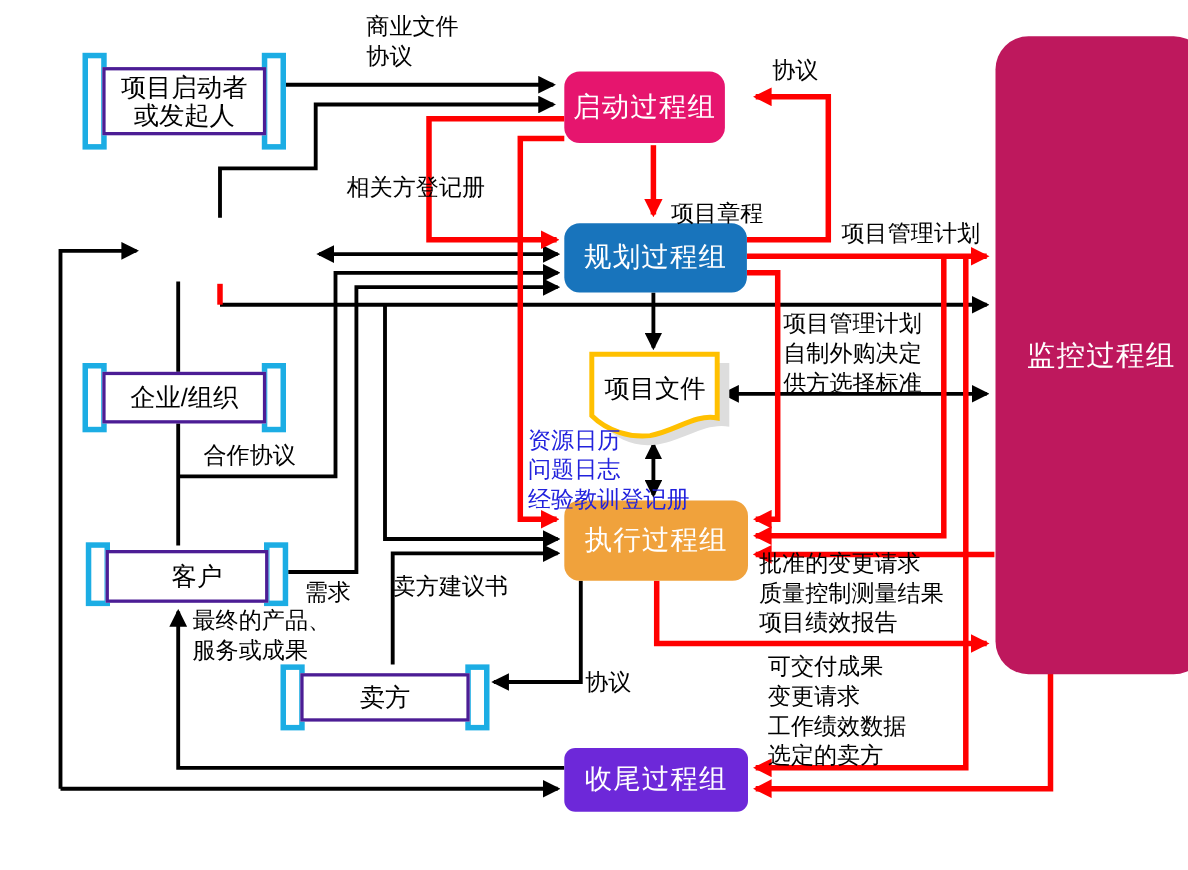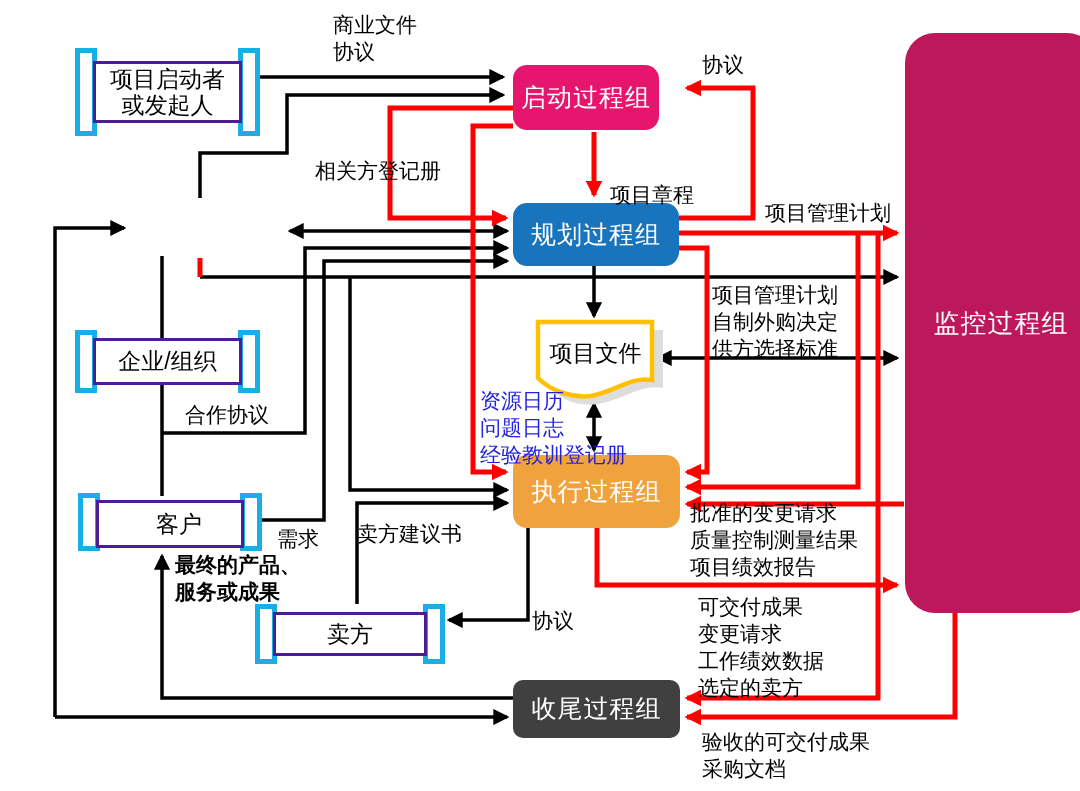--- a/index.html
+++ b/index.html
@@ -75,21 +75,21 @@
       <path d="M538,322 H652 V380 C632,376 614,392 591,396 C573,398 552,392 538,378 Z" fill="#fff" stroke="#FFC000" stroke-width="4.5"></path>
     </g>
   </svg>
 
   <div class="node" style="left:513px;top:65px;width:146px;height:65px;background:#E6156E;">启动过程组</div>
 
   <div class="node" style="left:513px;top:203px;width:166px;height:63px;background:#1874BC;">规划过程组</div>
 
   <div class="node" style="left:513px;top:455px;width:167px;height:73px;background:#F0A23C;">执行过程组</div>
 
-  <div class="node" style="left:513px;top:680px;width:167px;height:58px;background:#404040;border-radius:10px;">收尾过程组</div>
+  <div class="node" style="left:513px;top:680px;width:167px;height:58px;background:#6d28d9;border-radius:10px;">收尾过程组</div>
 
   <div class="node monitor" style="left:905px;top:33px;width:192px;height:580px;background:#be185d;">监控过程组</div>
 
   <div class="actor" style="left:75px;top:48px;width:185px;height:88px;">
     <div class="bar l"></div>
     <div class="bar r"></div>
     <div class="mid" style="top:13px;bottom:13px;white-space:pre-line;">项目启动者
 或发起人</div>
   </div>
 
@@ -121,26 +121,24 @@
   <div class="lbl" style="left:765px;top:200px;">项目管理计划</div>
   <div class="lbl" style="left:712px;top:282px;">项目管理计划
 自制外购决定
 供方选择标准</div>
   <div class="lbl blue" style="left:480px;top:388px;">资源日历
 问题日志
 经验教训登记册</div>
   <div class="lbl" style="left:185px;top:402px;">合作协议</div>
   <div class="lbl" style="left:277px;top:526px;">需求</div>
   <div class="lbl" style="left:357px;top:521px;">卖方建议书</div>
-  <div class="lbl" style="left:175px;top:552px;font-weight:bold;">最终的产品、
+  <div class="lbl" style="left:175px;top:552px;">最终的产品、
 服务或成果</div>
   <div class="lbl" style="left:532px;top:608px;">协议</div>
   <div class="lbl" style="left:690px;top:500px;">批准的变更请求
 质量控制测量结果
 项目绩效报告</div>
   <div class="lbl" style="left:698px;top:594px;">可交付成果
 变更请求
 工作绩效数据
 选定的卖方</div>
-  <div class="lbl" style="left:702px;top:729px;">验收的可交付成果
-采购文档</div>
 
 </div>
 
 </body></html>

